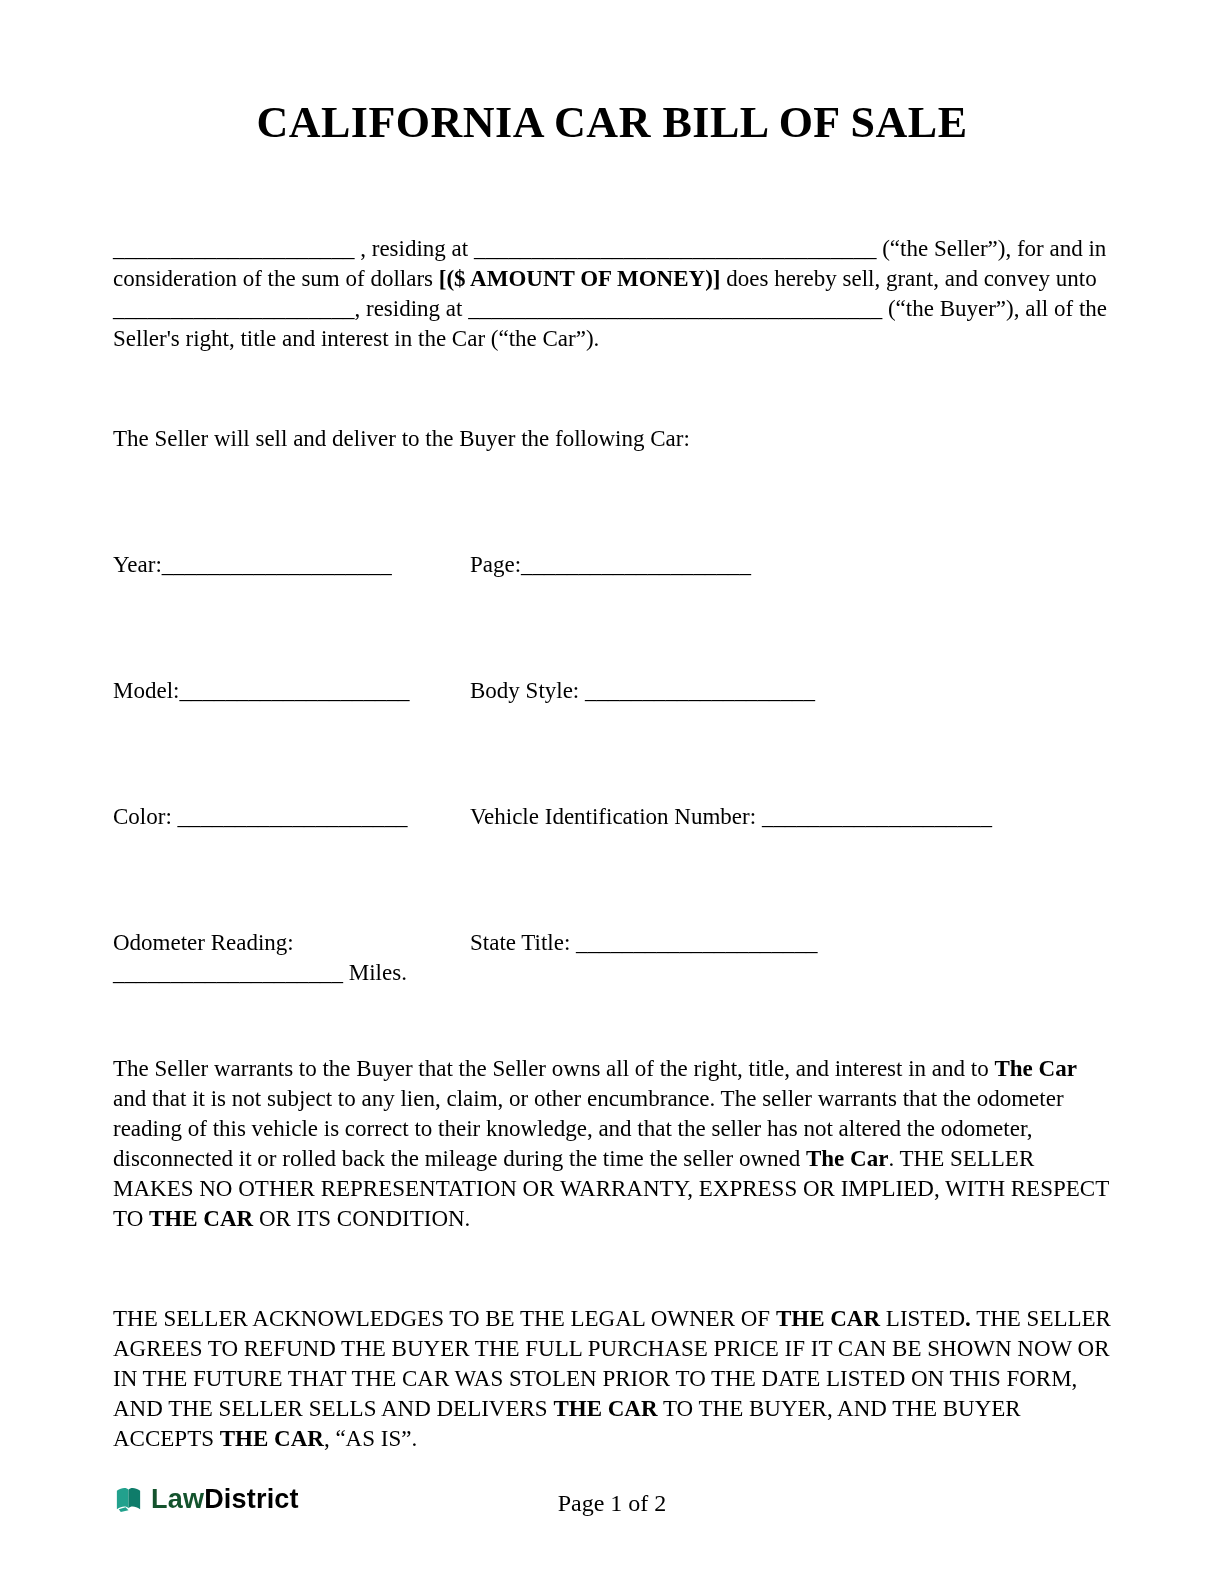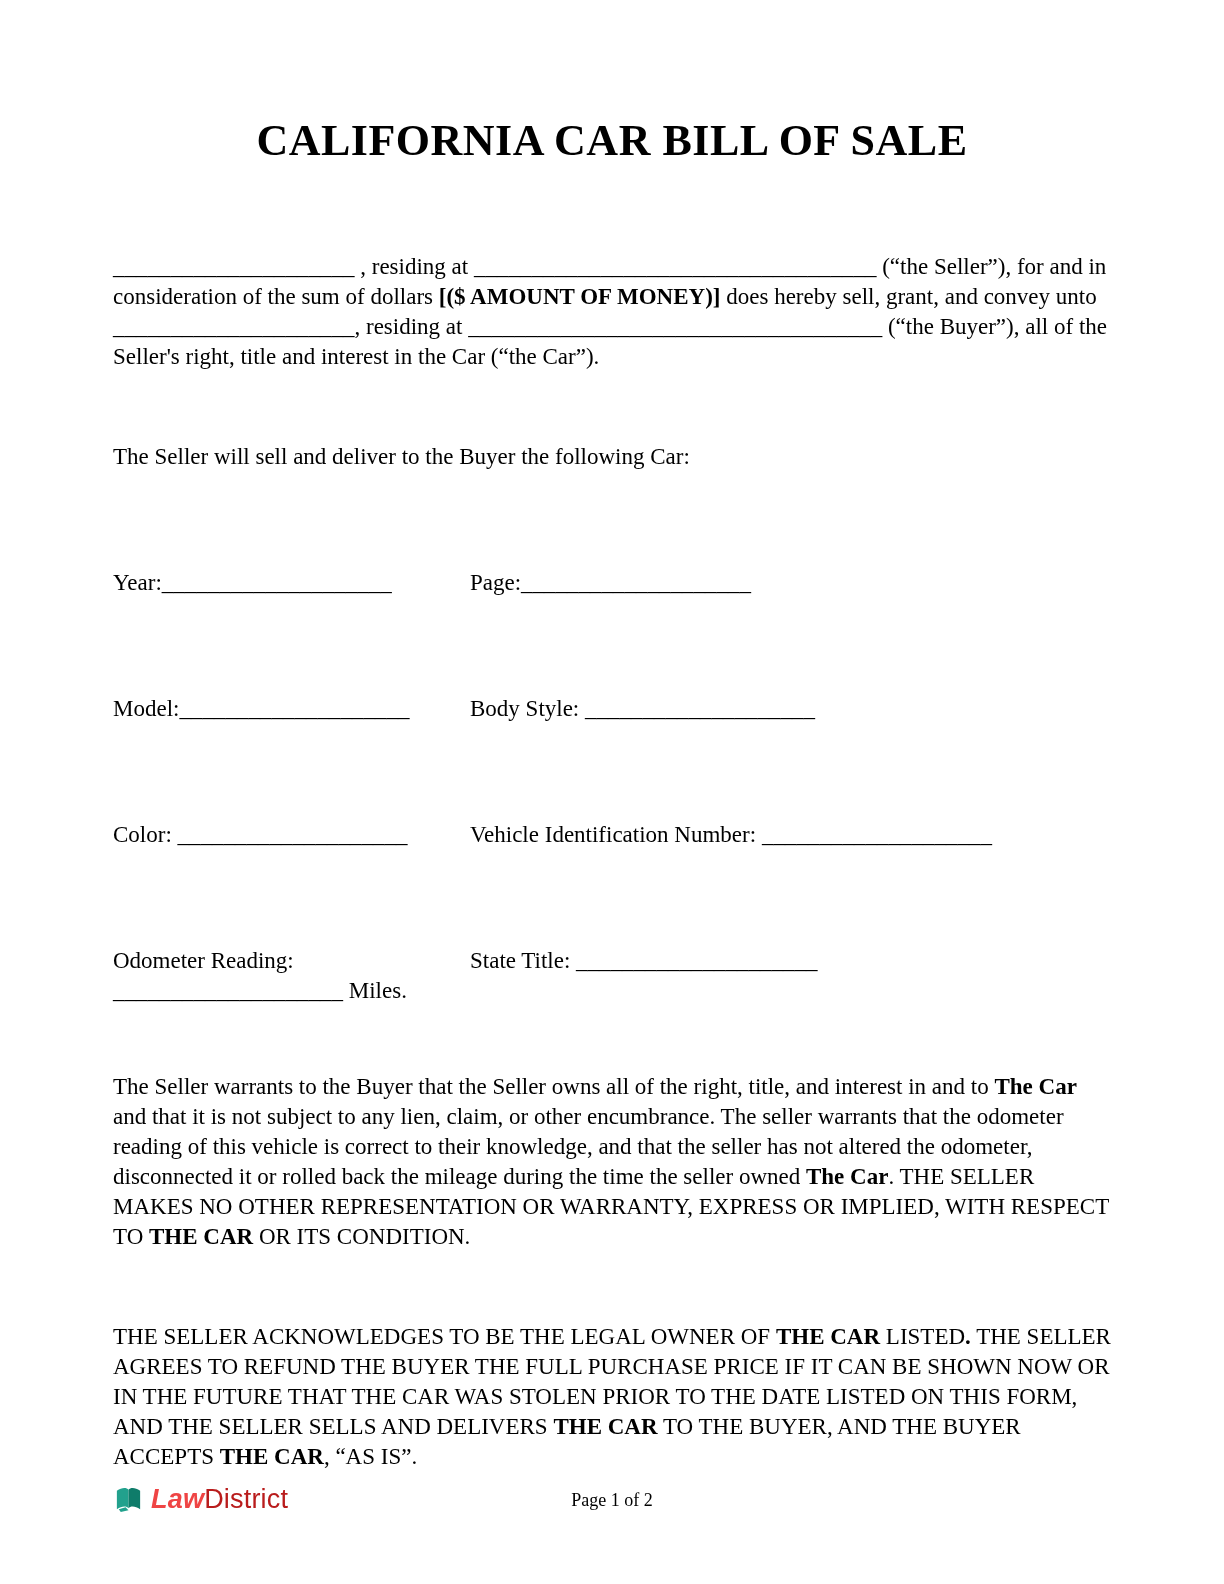--- a/index.html
+++ b/index.html
@@ -13,21 +13,21 @@
     height: 1584px;
     margin: 0 auto;
     background: #ffffff;
     box-sizing: border-box;
     padding: 100px 113px 0 113px;
     font-family: "Liberation Serif", "DejaVu Serif", serif;
     color: #000000;
     overflow: hidden;
   }
   .doc-title {
-    margin: 18px;
+    margin: 0;
     font-size: 44px;
     line-height: 1.05;
     font-weight: bold;
     text-align: center;
     letter-spacing: 0.5px;
   }
   .body-text {
     font-size: 23px;
     line-height: 30px;
   }
@@ -59,39 +59,39 @@
     right: 0;
     bottom: 60px;
     height: 42px;
   }
   .page-number {
     position: absolute;
     left: 0;
     right: 0;
     top: 8px;
     text-align: center;
-    font-size: 18px;
+    font-size: 24px;
     font-family: "Liberation Serif", "DejaVu Serif", serif;
   }
   .logo {
     position: absolute;
     left: 113px;
     top: 2px;
     display: flex;
     align-items: center;
     gap: 7px;
     font-family: "Liberation Sans", "DejaVu Sans", sans-serif;
   }
   .logo-text {
     font-size: 27px;
     letter-spacing: 0.2px;
     white-space: nowrap;
   }
-  .logo-law { font-weight: 700; color: #ef4444; font-style: italic; }
-  .logo-district { font-weight: 400; color: #b91c1c; }
+  .logo-law { font-weight: 700; color: #14532d; }
+  .logo-district { font-weight: 700; color: #000000; }
 </style>
 </head>
 <body>
 
 <div class="page">
 
   <h1 class="doc-title">CALIFORNIA CAR BILL OF SALE</h1>
 
   <p class="body-text intro-paragraph rich"><span>_____________________ , residing at ___________________________________ (“the Seller”), for and in consideration of the sum of dollars </span><b>[($ AMOUNT OF MONEY)]</b><span> does hereby sell, grant, and convey unto _____________________, residing at ____________________________________ (“the Buyer”), all of the Seller's right, title and interest in the Car (“the Car”).</span></p>
 

